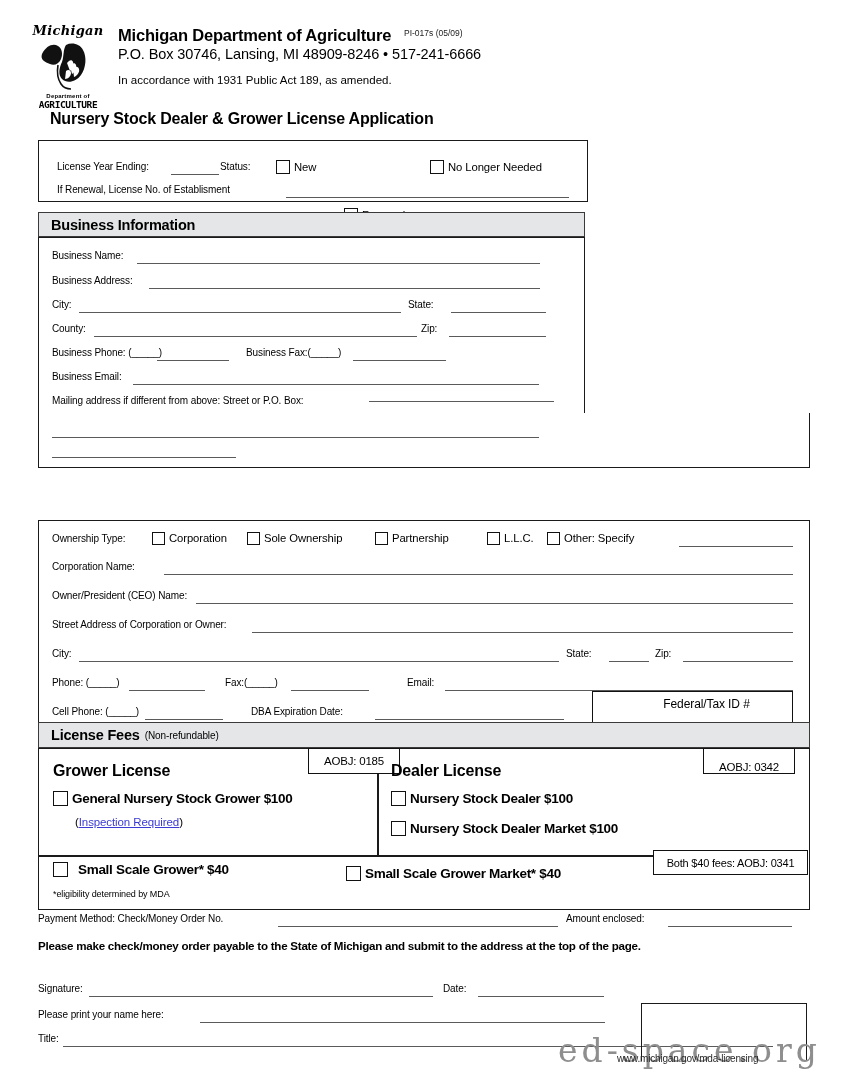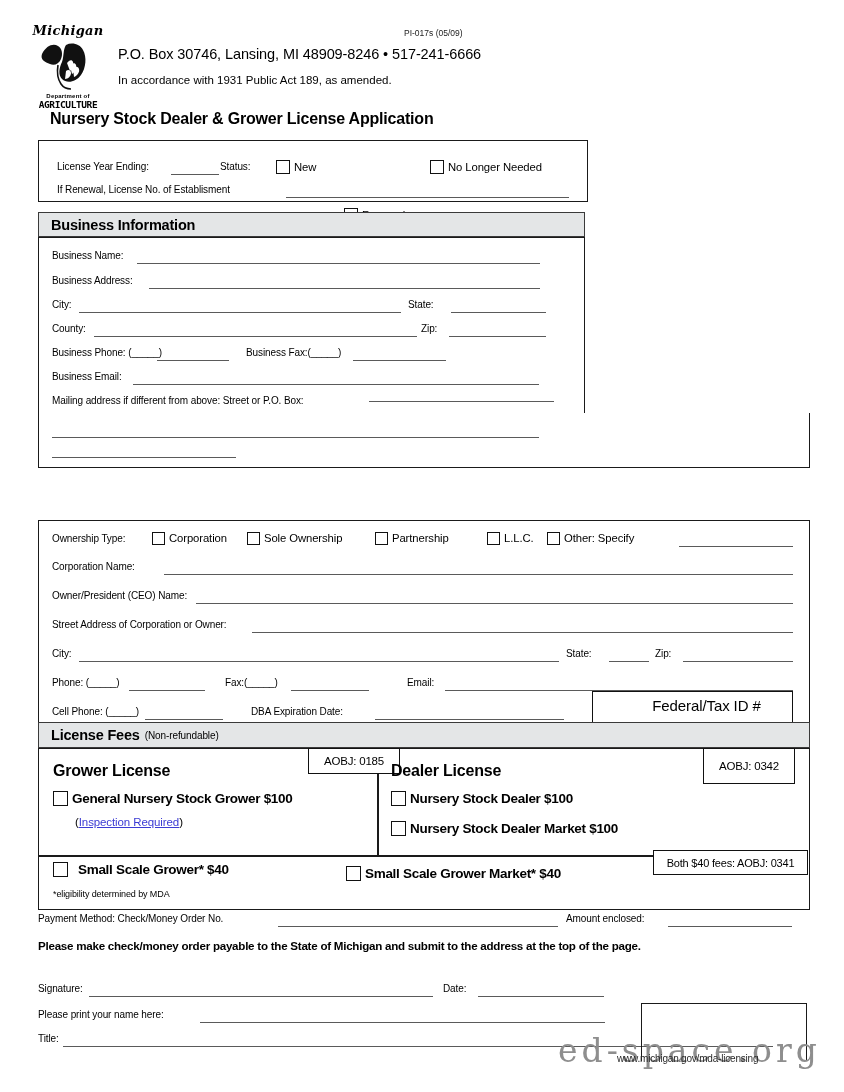--- a/index.html
+++ b/index.html
@@ -101,21 +101,21 @@
   }
   .fee-head { position:absolute; font-size:16px; font-weight:700; letter-spacing:-0.2px; white-space:nowrap; }
   .fee-item { position:absolute; font-size:13.5px; font-weight:700; letter-spacing:-0.3px; white-space:nowrap; }
   .fee-note { position:absolute; font-size:11.5px; letter-spacing:-0.1px; white-space:nowrap; }
   .link-blue { color:#3b3bd4; text-decoration:underline; }
   .fine { position:absolute; font-size:9px; letter-spacing:-0.1px; white-space:nowrap; }
 
   .fed-box {
     position:absolute; border:1.5px solid #111; background:#fff;
     display:flex; align-items:flex-start; justify-content:center; padding-top:5px;
-    font-size:15px; letter-spacing:-0.1px;padding-left:28px;
+    font-size:12px; letter-spacing:-0.1px;padding-left:28px;
   }
 
   .bold-note { position:absolute; font-size:11.6px; font-weight:700; letter-spacing:-0.25px; white-space:nowrap; }
 
   
   #bottom-open-box {
     position:absolute; left:641px; top:1003px; width:166px; height:58px;
     border:1.4px solid #1a1a1a; border-bottom:none; background:transparent;
   }
 
@@ -145,20 +145,21 @@
         <path d="M22 27 C21 33, 21 40, 25 46 C27 49, 31 51, 35 51" fill="none" stroke="#111" stroke-width="1.6"></path>
         <path d="M31 25 C33 22, 36 21, 37 24 C38 27, 36 31, 34 33 Z" fill="#fff"></path>
         <path d="M34 28 C36 25, 39 24, 40 27 C41 30, 39 34, 36 36 Z" fill="#fff"></path>
         <path d="M37 31 C39 28, 42 28, 43 31 C44 34, 41 38, 38 39 Z" fill="#fff"></path>
         <path d="M30 33 C32 31, 35 32, 35 35 C35 38, 32 41, 29 41 Z" fill="#fff"></path>
       </svg>
       <div class="logo-dept">Department of</div>
       <div class="logo-agri">AGRICULTURE</div>
     </div>
 
+    <div class="org-name">Michigan Department of Agriculture</div>
     <div class="form-no">PI-017s (05/09)</div>
     <div class="org-addr">P.O. Box 30746,  Lansing, MI 48909-8246 • 517-241-6666</div>
     <div class="org-act">In accordance with 1931 Public Act 189, as amended.</div>
     <div class="doc-title">Nursery Stock Dealer &amp; Grower License Application</div>
   </div>
 
   <div class="box" id="license-year-box">
     <div class="fld" style="left:18px; top:20px;">License Year Ending:</div>
     <div class="rule" style="left:132px; top:33px; width:48px;"></div>
     <div class="fld" style="left:181px; top:20px;">Status:</div>
@@ -286,21 +287,21 @@
       <span>AOBJ: 0185</span>
     </div>
     <div class="fee-item" style="left:14px; top:42px;">
       <span class="cb lg"></span><span>General Nursery Stock Grower  $100</span>
     </div>
     <div class="fee-note" style="left:36px; top:67px;">
       <span>(</span><a class="link-blue" href="#">Inspection Required</a><span>)</span>
     </div>
 
     <div class="fee-head" style="left:352px; top:13px;">Dealer License</div>
-    <div class="aobj-box" style="left:664px; top:-1px; width:92px; height:36px;">
+    <div class="aobj-box" style="left:664px; top:-1px; width:92px; height:26px;align-items:flex-end;">
       <span>AOBJ: 0342</span>
     </div>
     <div class="fee-item" style="left:352px; top:42px;">
       <span class="cb lg"></span><span>Nursery Stock Dealer  $100</span>
     </div>
     <div class="fee-item" style="left:352px; top:72px;">
       <span class="cb lg"></span><span>Nursery Stock Dealer Market  $100</span>
     </div>
 
     <div class="fee-item" style="left:14px; top:113px;">

